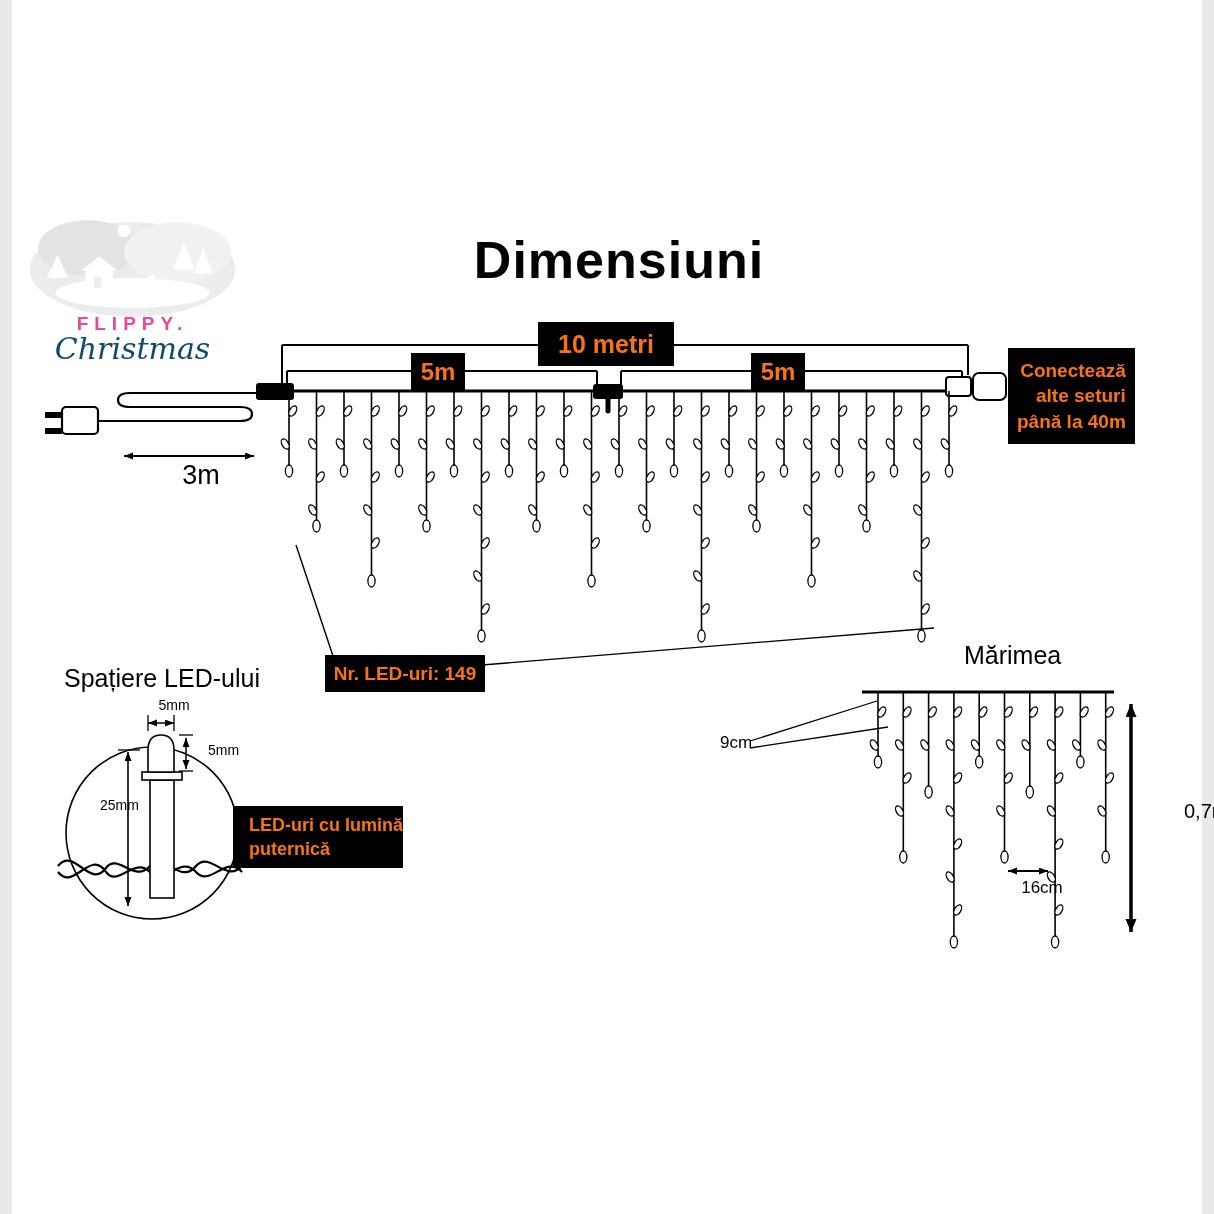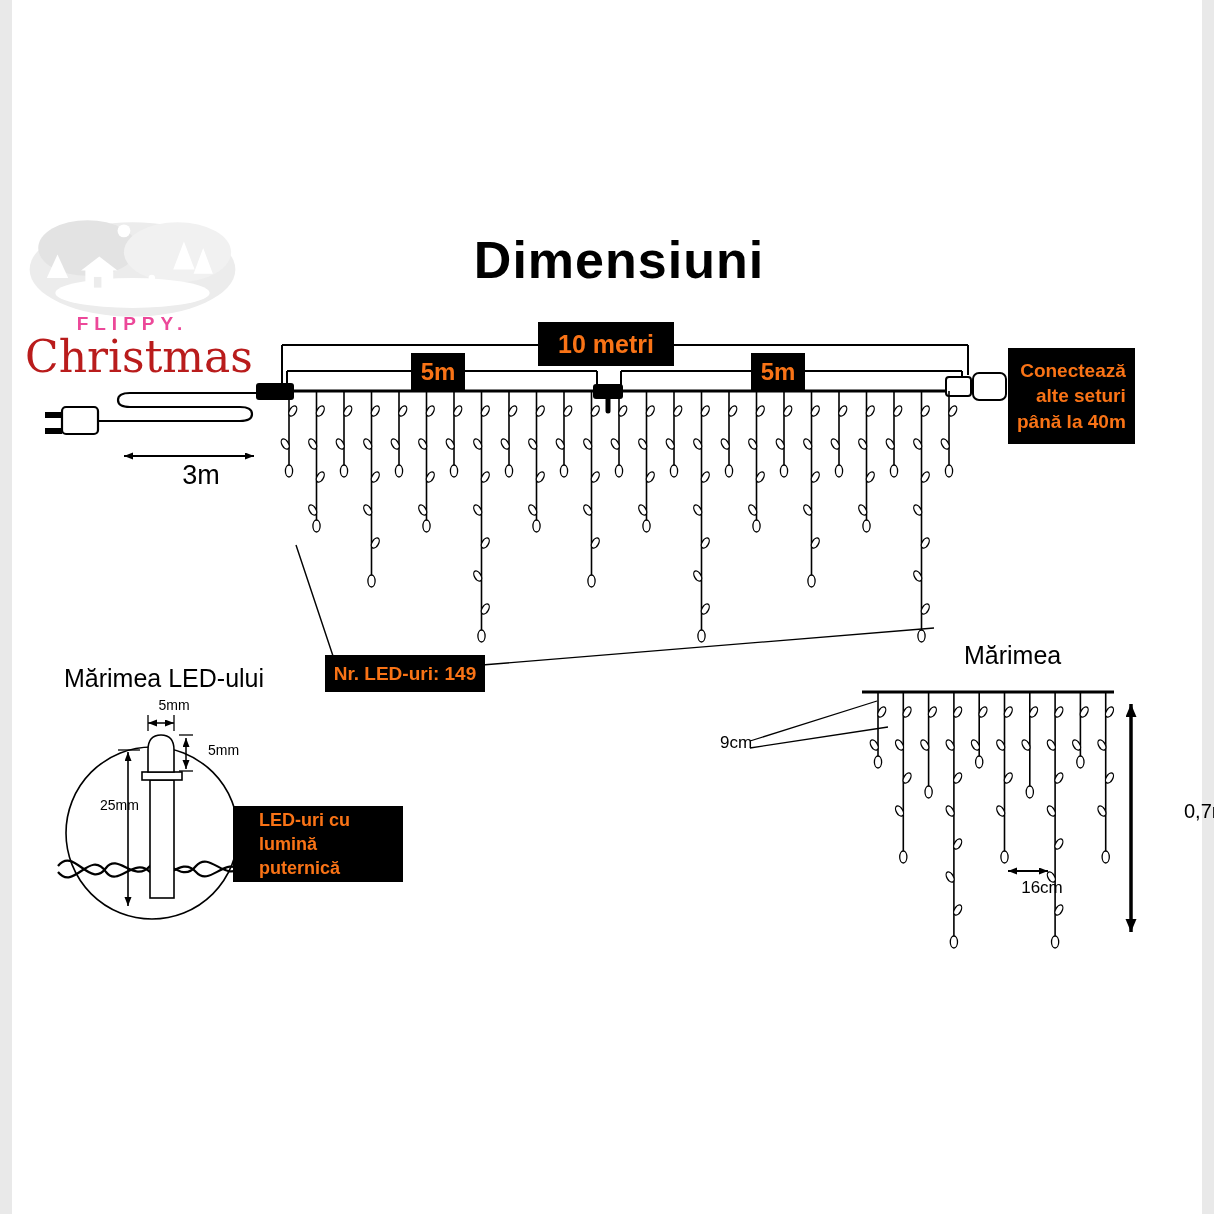--- a/index.html
+++ b/index.html
@@ -8,30 +8,30 @@
   .edge-strip{position:absolute;top:0;width:12px;height:1214px;background:#e9e9e9;}
   #edge-left{left:0;} #edge-right{right:0;}
   #lineart{position:absolute;left:0;top:0;z-index:1;}
   .lbl{position:absolute;z-index:3;padding-left:12px;}
   .blackbox{position:absolute;z-index:4;background:#000;color:#f97316;font-weight:bold;
             display:flex;align-items:center;justify-content:center;}
   #page-title{left:0;top:230px;width:100%;text-align:center;font-size:52px;font-weight:bold;letter-spacing:1px;}
   
   #logo{position:absolute;left:25px;top:203px;width:215px;height:190px;z-index:2;text-align:center;}
   #logo-brand{font-size:19px;letter-spacing:6px;color:#ec4899;font-weight:bold;margin-top:-14px;}
-  #logo-script{font-family:"DejaVu Serif",serif;font-size:44px;color:#b91c1c;margin-top:-4px;}
+  #logo-script{font-family:"DejaVu Serif",serif;font-style:italic;font-size:30px;color:#0c4a6e;margin-top:-4px;}
   
   #box-10m{left:538px;top:322px;width:136px;height:44px;font-size:25px;}
   #box-5m-left{left:411px;top:353px;width:54px;height:38px;font-size:24px;}
   #box-5m-right{left:751px;top:353px;width:54px;height:38px;font-size:24px;}
   #box-connect{left:1008px;top:348px;width:127px;height:96px;font-size:19px;line-height:1.32;
                justify-content:flex-start;align-items:center;padding:0 0 0 9px;box-sizing:border-box;text-align:right;}
   #box-nr-led{left:325px;top:655px;width:160px;height:37px;font-size:19px;}
-  #box-led-light{left:233px;top:806px;width:170px;height:76px;font-size:18px;line-height:1.35;
-                 justify-content:flex-start;align-items:center;padding:0 0 0 26px;box-sizing:border-box;text-align:left;}
+  #box-led-light{left:233px;top:806px;width:170px;height:62px;font-size:18px;line-height:1.35;
+                 justify-content:flex-start;align-items:center;padding:0 0 0 16px;box-sizing:border-box;text-align:left;}
   
   #label-3m{left:139px;top:460px;width:100px;text-align:center;font-size:27px;}
   #heading-led{left:52px;top:664px;width:280px;font-size:25px;}
   #label-5mm-top{left:134px;top:697px;width:56px;text-align:center;font-size:14px;}
   #label-5mm-side{left:196px;top:742px;width:50px;font-size:14px;}
   #label-25mm{left:56px;top:797px;width:54px;font-size:14px;margin-left:32px;}
   #heading-spacing{left:952px;top:641px;width:200px;font-size:25px;}
   #label-9cm{left:708px;top:733px;width:50px;font-size:17px;}
   #label-16cm{left:998px;top:878px;width:64px;text-align:center;font-size:17px;}
   #label-07m{left:1172px;top:800px;width:60px;font-size:20px;}
@@ -372,21 +372,21 @@
     <div>
       <div>Conectează</div>
       <div>alte seturi</div>
       <div>până la 40m</div>
     </div>
   </div>
 
   <div class="lbl" id="label-3m">3m</div>
   <div class="blackbox" id="box-nr-led">Nr. LED-uri: 149</div>
 
-  <div class="lbl" id="heading-led">Mărimea LED-ului</div>
+  <div class="lbl" id="heading-led">Spațiere LED-ului</div>
   <div class="lbl" id="label-5mm-top">5mm</div>
   <div class="lbl" id="label-5mm-side">5mm</div>
   <div class="lbl" id="label-25mm">25mm</div>
 
   <div class="blackbox" id="box-led-light">
     <div>
       <div>LED-uri cu lumină</div>
       <div>puternică</div>
     </div>
   </div>

